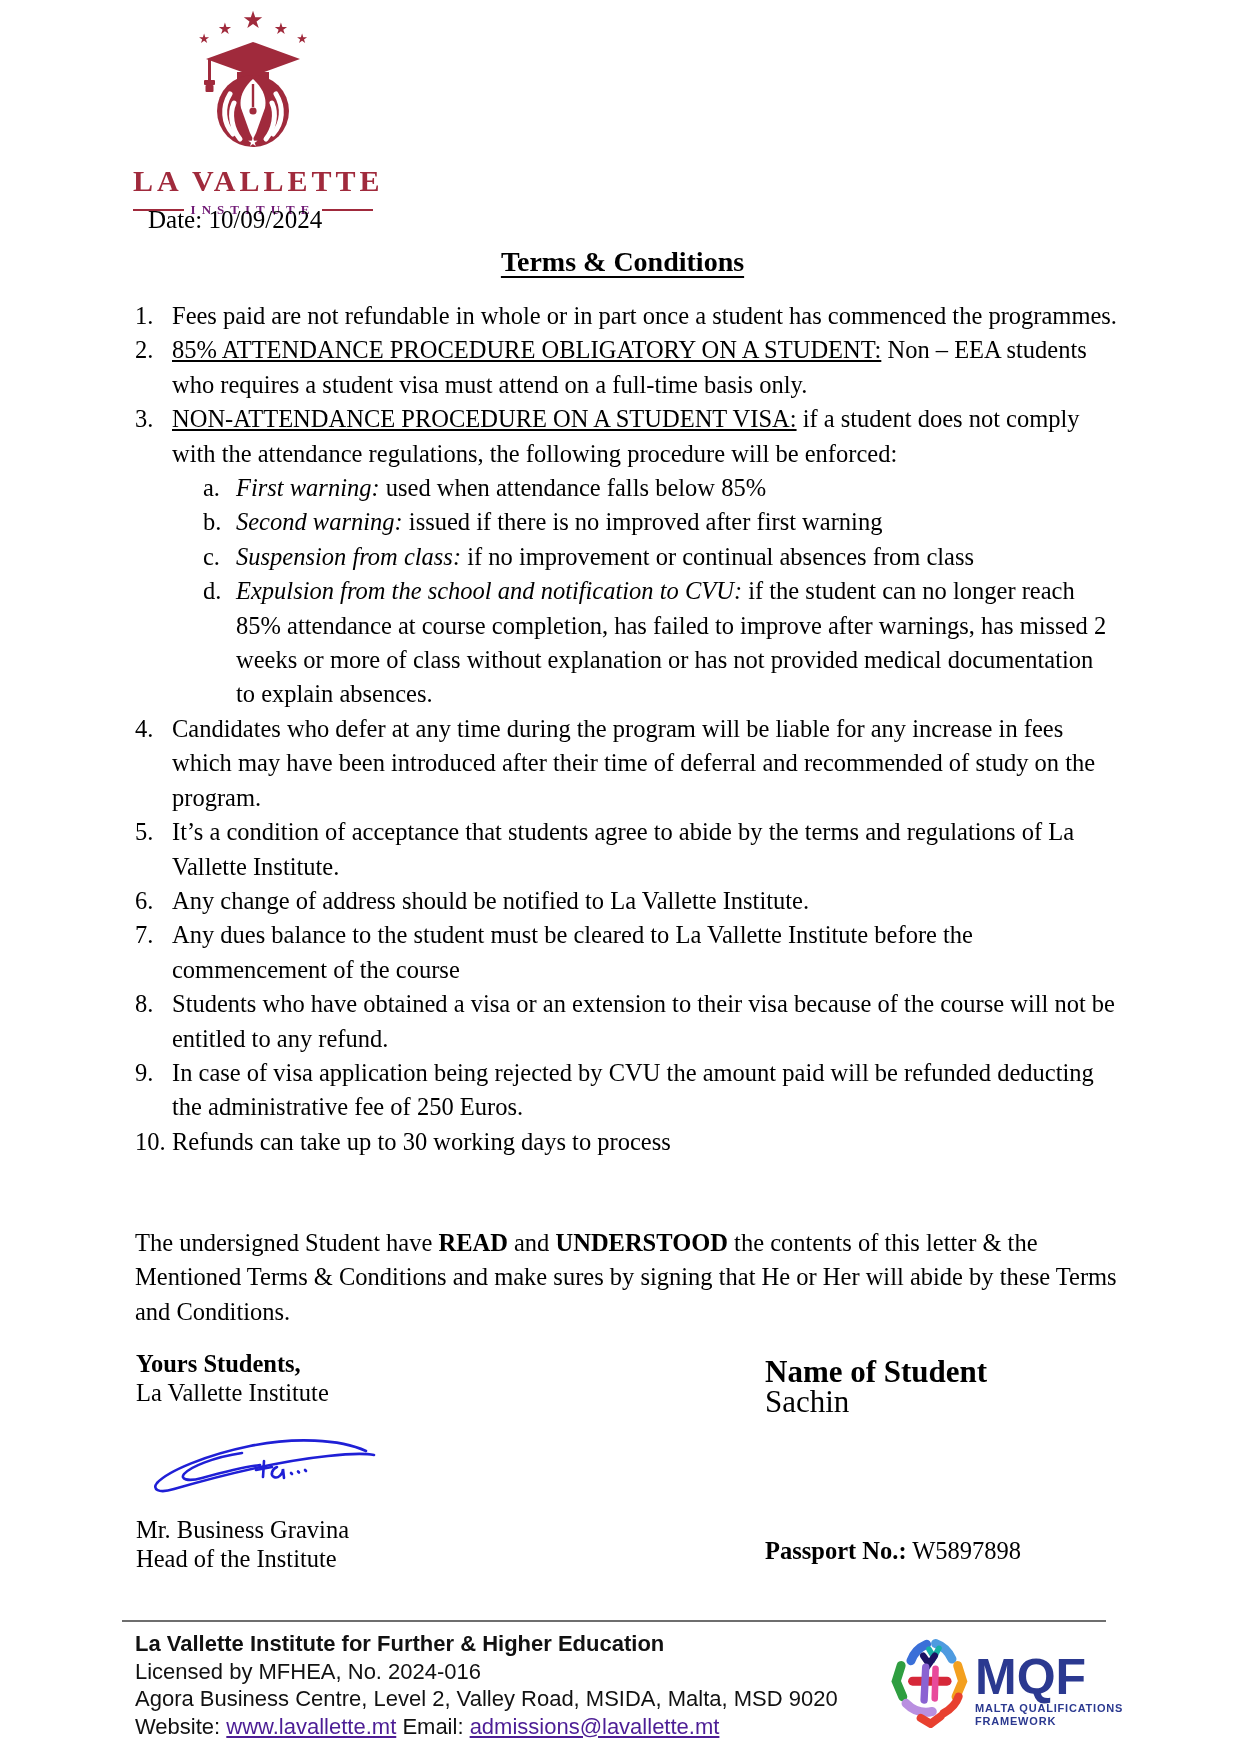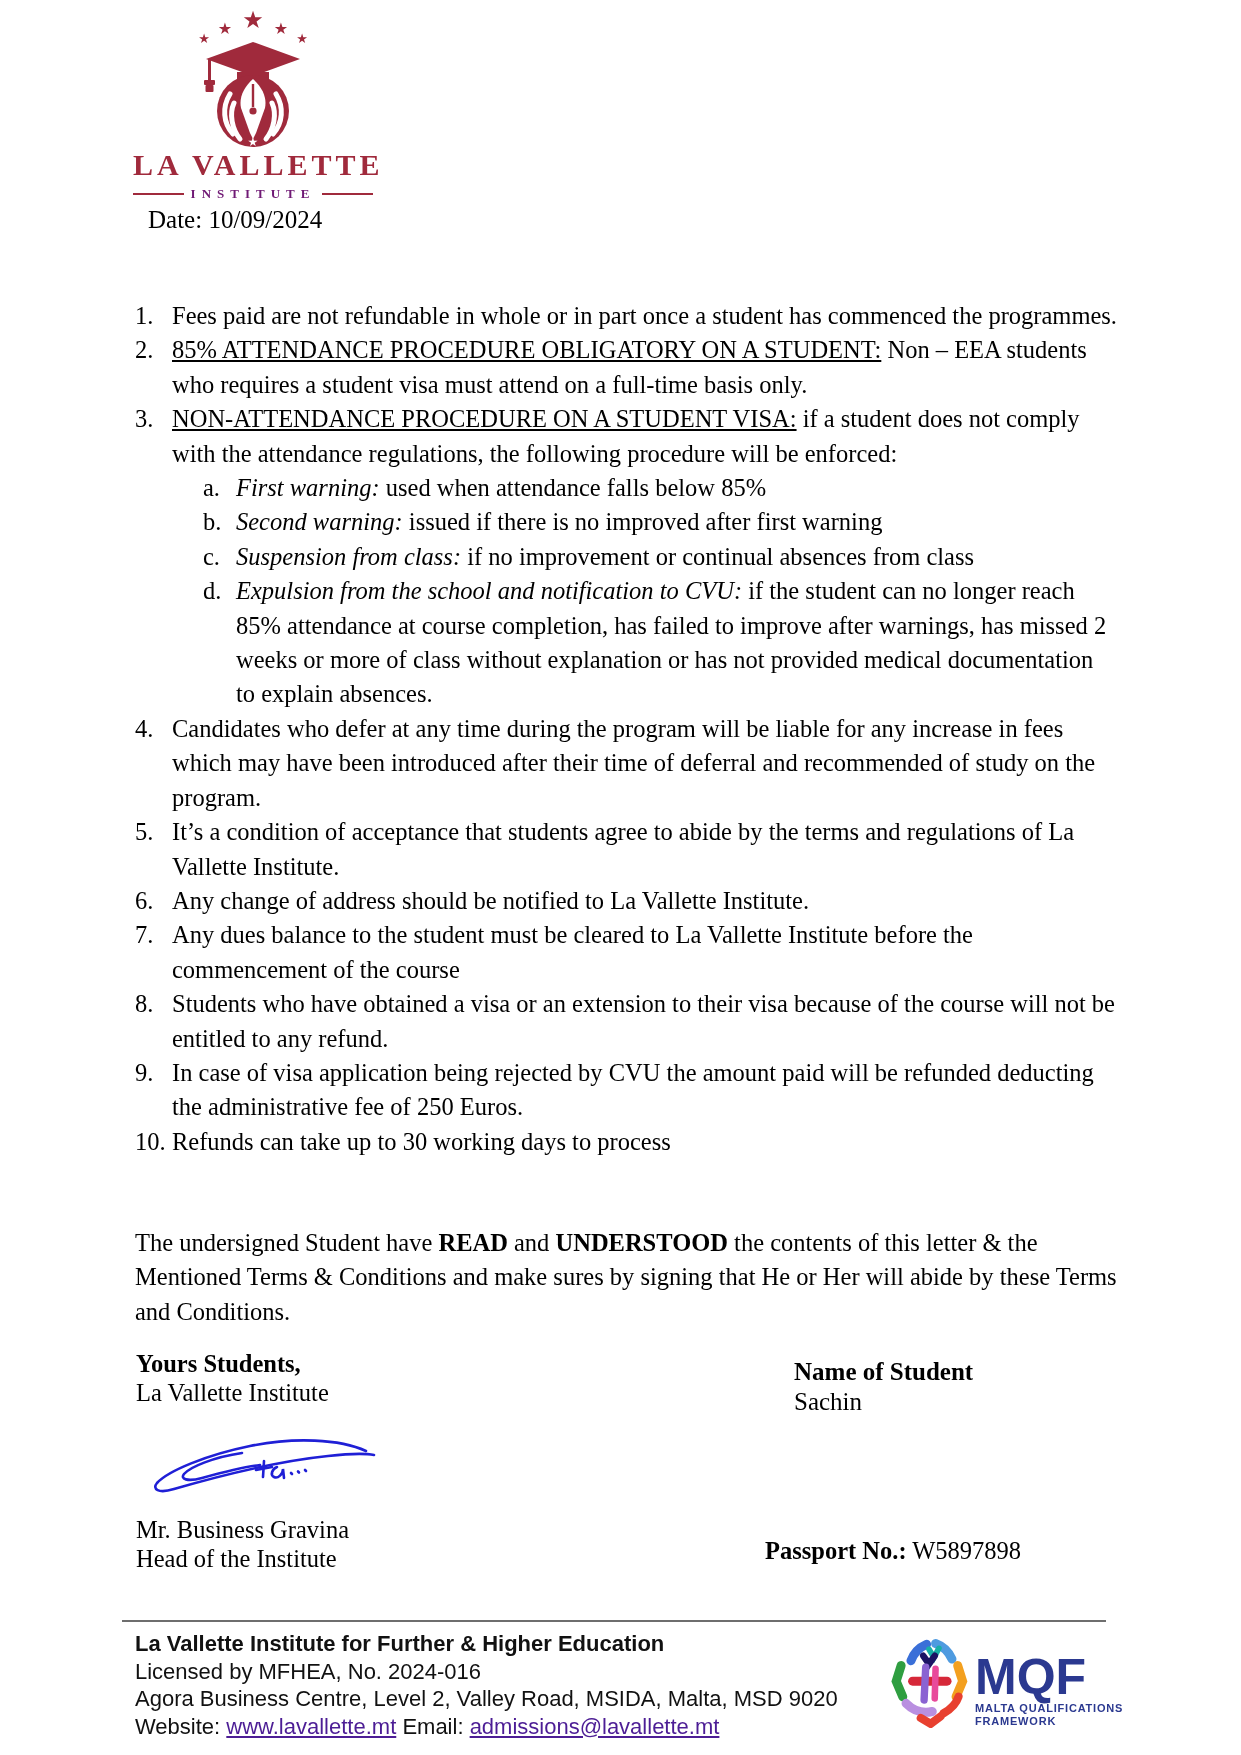--- a/index.html
+++ b/index.html
@@ -2,21 +2,21 @@
 <html><head>
 <meta charset="utf-8">
 <style>
   html,body{margin:0;padding:0;background:#ffffff;}
   #page{position:relative;width:1241px;height:1755px;background:#ffffff;overflow:hidden;
         font-family:"Liberation Serif", serif;color:#000;}
 
   
   .logo-block{position:absolute;left:133px;top:6px;width:240px;text-align:center;}
   .logo-emblem{display:block;margin:0 auto;}
-  .logo-wordmark{margin-top:0px;font-weight:bold;font-size:30px;letter-spacing:4px;color:#A02A3C;white-space:nowrap;}
+  .logo-wordmark{margin-top:16px;font-weight:bold;font-size:30px;letter-spacing:4px;color:#A02A3C;white-space:nowrap;}
   .logo-subrow{display:flex;align-items:center;gap:7px;margin-top:4px;color:#701a75;}
   .logo-subrow .rule{flex:1;height:2px;background:#A02A3C;}
   .logo-subrow .sub{font-size:13px;font-weight:bold;letter-spacing:6px;white-space:nowrap;}
 
   
   .date-line{position:absolute;left:148px;top:206px;font-size:25px;}
   .doc-title{position:absolute;left:135px;top:246px;width:975px;text-align:center;
              font-size:28px;font-weight:bold;}
   .doc-title span{text-decoration:underline;text-decoration-thickness:2px;text-underline-offset:5px;}
 
@@ -26,21 +26,21 @@
   .t-item .tx{flex:1;}
   .t-item.sub{margin-left:68px;}
   .t-item.sub .mk{width:33px;}
 
   .closing{position:absolute;left:135px;top:1226px;width:982px;font-size:24.5px;line-height:34.4px;}
 
   
   .sign-left{position:absolute;left:136px;top:1349px;font-size:24.5px;line-height:29px;}
   .sign-left .b{font-weight:bold;}
   .signature-wrap{margin:22px 0 14px 8px;height:72px;}
-  .sign-right{position:absolute;left:794px;top:1357px;font-size:25px;line-height:30px;}
+  .sign-right{position:absolute;left:765px;top:1357px;font-size:31px;line-height:30px;}
   .sign-right .b{font-weight:bold;}
   .passport-line{position:absolute;left:765px;top:1537px;font-size:24.5px;}
   .passport-line .b{font-weight:bold;}
 
   
   .footer-rule{position:absolute;left:122px;top:1620px;width:984px;height:2px;background:#6e6e6e;}
   .footer-text{position:absolute;left:135px;top:1630px;font-family:"Liberation Sans",sans-serif;
                font-size:22px;line-height:27.5px;color:#111;}
   .footer-text .b{font-weight:bold;}
   .footer-text a{color:#4c1d95;}
@@ -87,20 +87,23 @@
     </svg>
     <div class="logo-wordmark">LA VALLETTE</div>
     <div class="logo-subrow">
       <span class="rule"></span>
       <span class="sub">INSTITUTE</span>
       <span class="rule"></span>
     </div>
   </div>
 
   <div class="date-line">Date: 10/09/2024</div>
+  <div class="doc-title">
+    <span>Terms &amp; Conditions</span>
+  </div>
 
   <div class="terms" id="terms-list">
       <div class="t-item">
         <span class="mk">1.</span>
         <div class="tx"><span>Fees paid are not refundable in whole or in part once a student has commenced the programmes.</span></div>
       </div>
       <div class="t-item">
         <span class="mk">2.</span>
         <div class="tx"><span style="text-decoration: underline;">85% ATTENDANCE PROCEDURE OBLIGATORY ON A STUDENT:</span><span> Non – EEA students who requires a student visa must attend on a full-time basis only.</span></div>
       </div>

